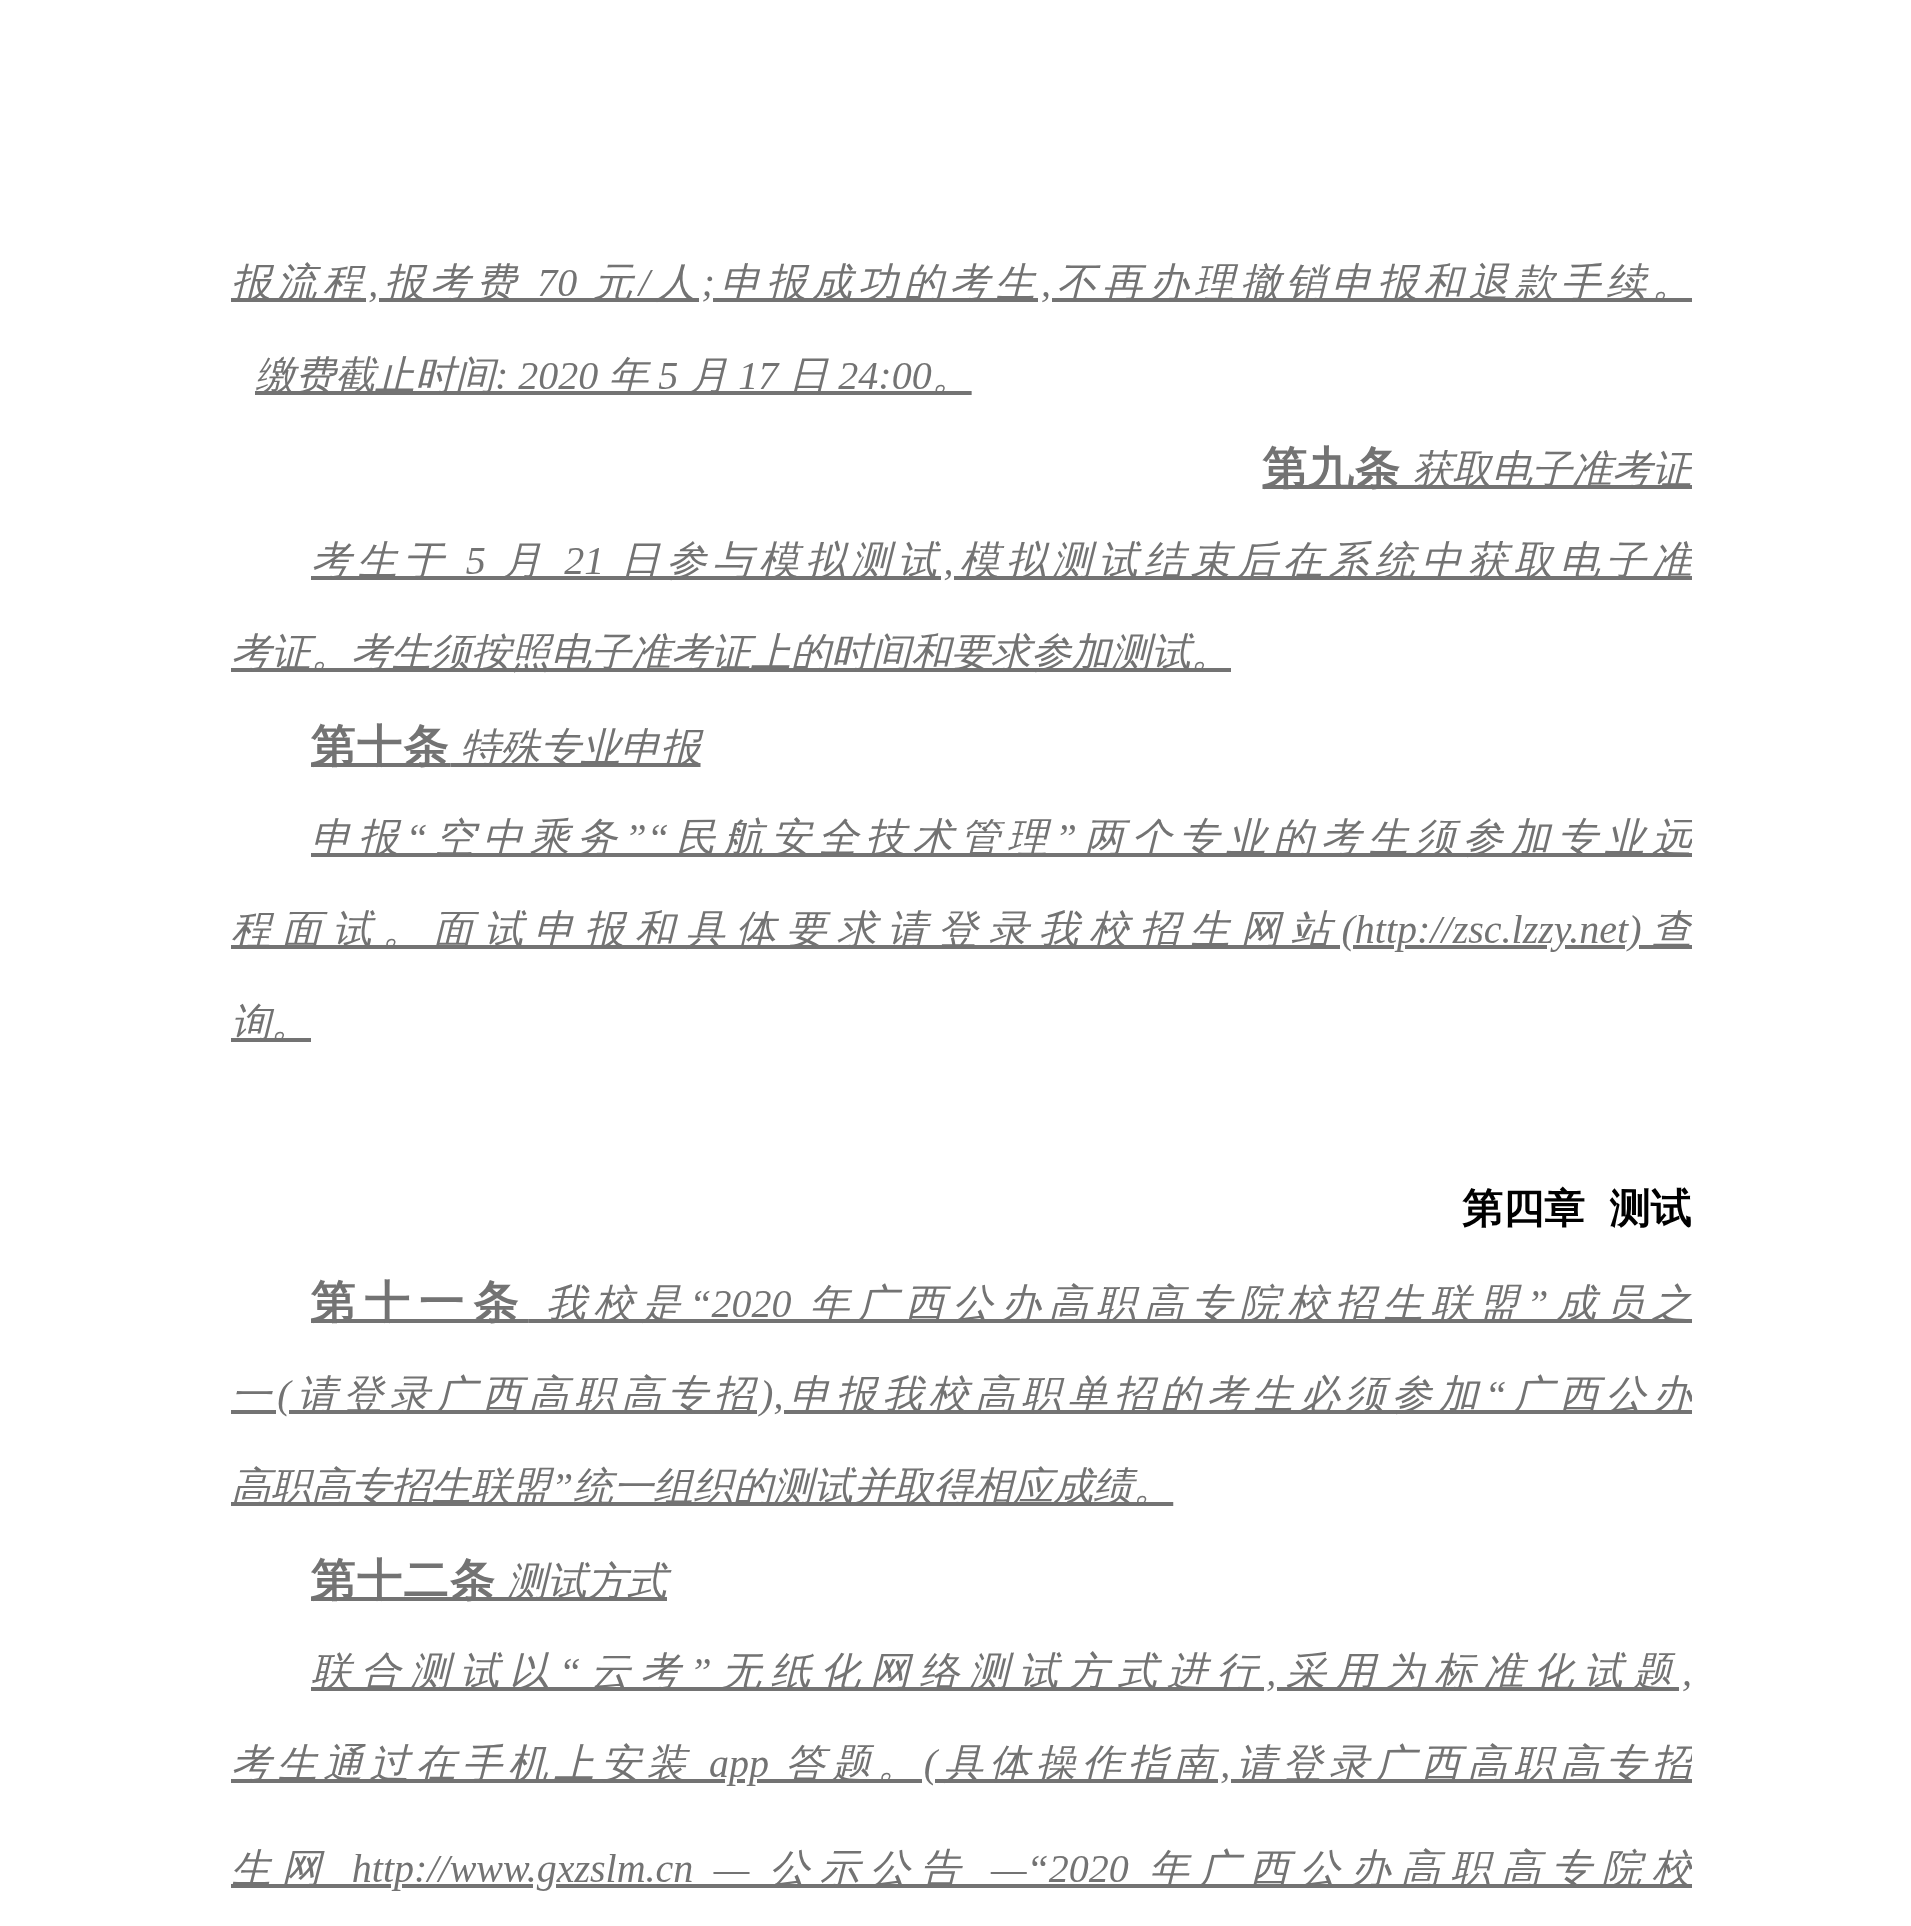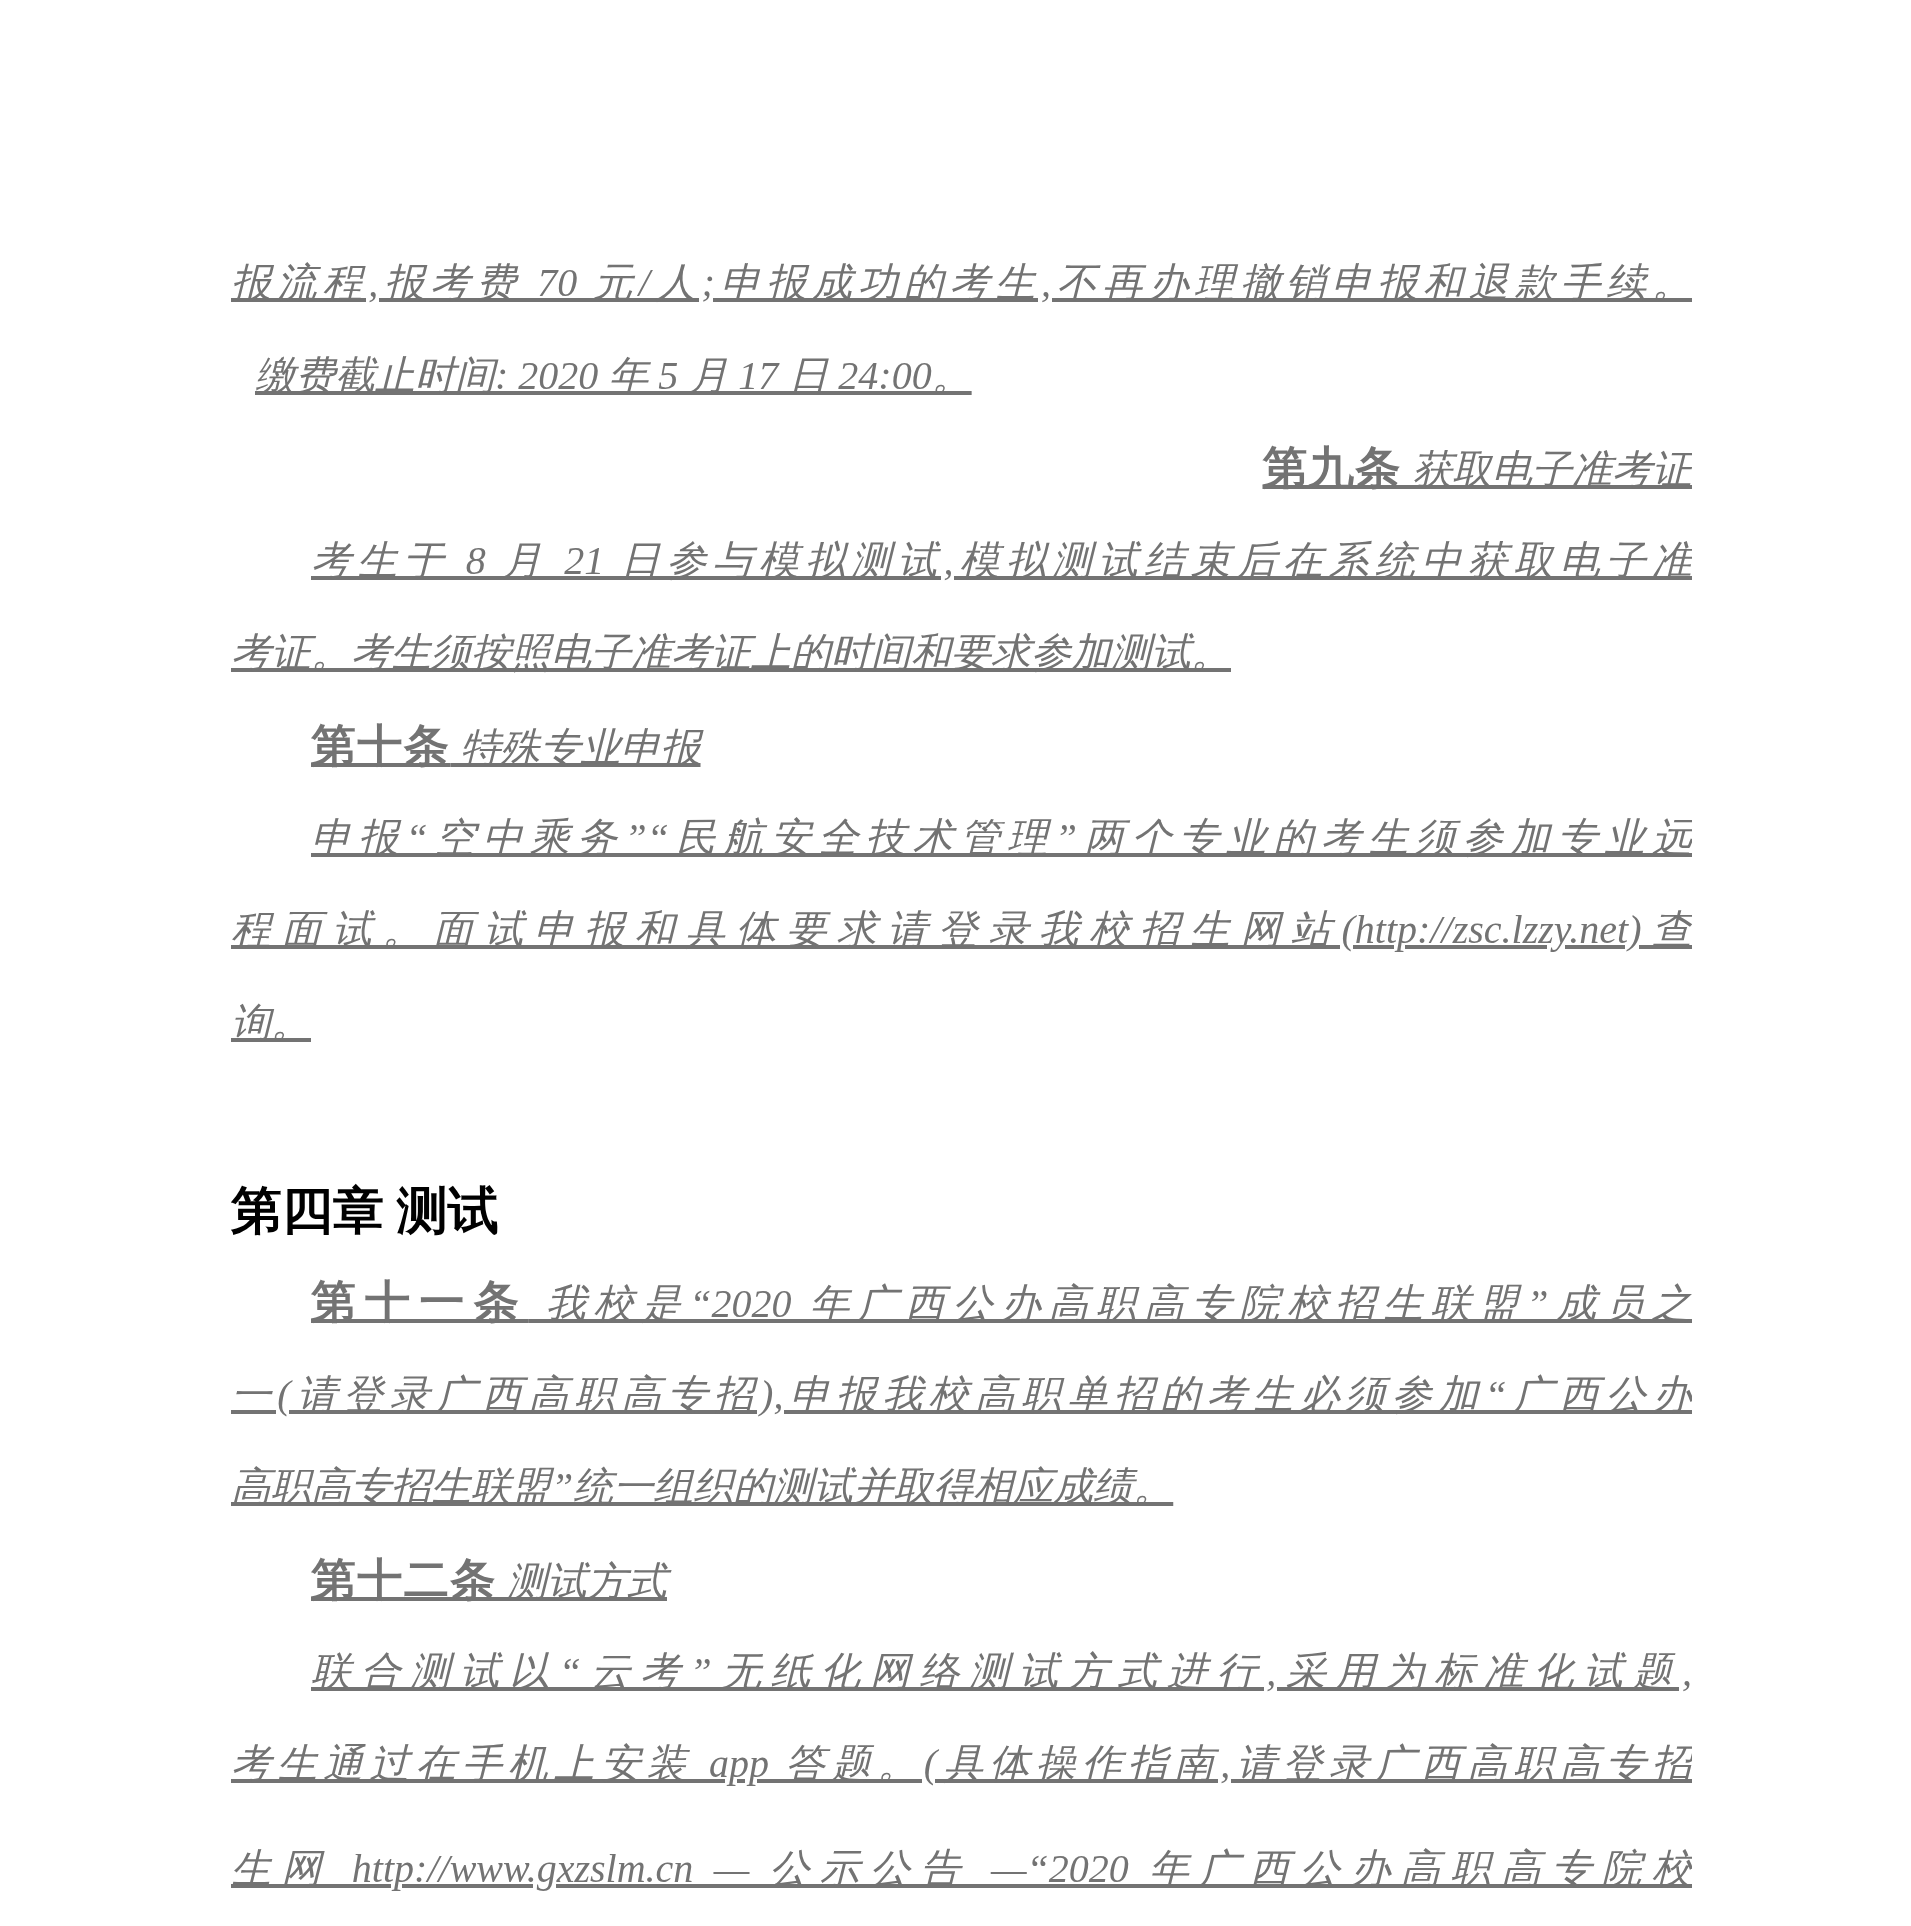--- a/index.html
+++ b/index.html
@@ -40,41 +40,41 @@
     font-family: "Liberation Sans", "DejaVu Sans", sans-serif;
     font-style: normal;
     font-weight: 700;
     font-size: 45px;
     letter-spacing: 1.5px;
   }
   .chapter {
     position: absolute;
     left: 231px;
     width: 1461px;
-    text-align: left;
-    font-family: Liberation Serif, serif;
+    text-align: right;
+    font-family: Liberation Mono, monospace;
     font-style: normal;
     font-weight: 700;
-    font-size: 51px;
+    font-size: 41px;
     line-height: 65px;
     height: 71px;
     overflow: hidden;
     color: #000000;
     white-space: pre;
   }
 </style>
 </head>
 <body>
 
 <div class="page">
   <div id="body-lines">
       <div class="line fill" style="top: 254px;">报流程,报考费 70 元/人;申报成功的考生,不再办理撤销申报和退款手续。</div>
       <div class="line" style="top: 347px; margin-left: 24px;">缴费截止时间: 2020 年 5 月 17 日 24:00。</div>
       <div class="line indent" style="top: 439px; text-align: right;"><span class="lbl">第九条</span> 获取电子准考证</div>
-      <div class="line indent fill" style="top: 532px;">考生于 8 月 21 日参与模拟测试,模拟测试结束后在系统中获取电子准</div>
+      <div class="line indent fill" style="top: 532px;">考生于 5 月 21 日参与模拟测试,模拟测试结束后在系统中获取电子准</div>
       <div class="line" style="top: 624px;">考证。考生须按照电子准考证上的时间和要求参加测试。</div>
       <div class="line indent" style="top: 717px;"><span class="lbl">第十条</span> 特殊专业申报</div>
       <div class="line indent fill" style="top: 809px;">申报“空中乘务”“民航安全技术管理”两个专业的考生须参加专业远</div>
       <div class="line fill" style="top: 901px;">程面试。面试申报和具体要求请登录我校招生网站(http://zsc.lzzy.net)查</div>
       <div class="line" style="top: 994px;">询。</div>
       <div class="chapter" style="top: 1179px;">第四章 测试</div>
       <div class="line indent fill" style="top: 1273px;"><span class="lbl">第十一条</span> 我校是“2020 年广西公办高职高专院校招生联盟”成员之</div>
       <div class="line fill" style="top: 1366px;">一(请登录广西高职高专招),申报我校高职单招的考生必须参加“广西公办</div>
       <div class="line" style="top: 1458px;">高职高专招生联盟”统一组织的测试并取得相应成绩。</div>
       <div class="line indent" style="top: 1551px;"><span class="lbl">第十二条</span> 测试方式</div>

